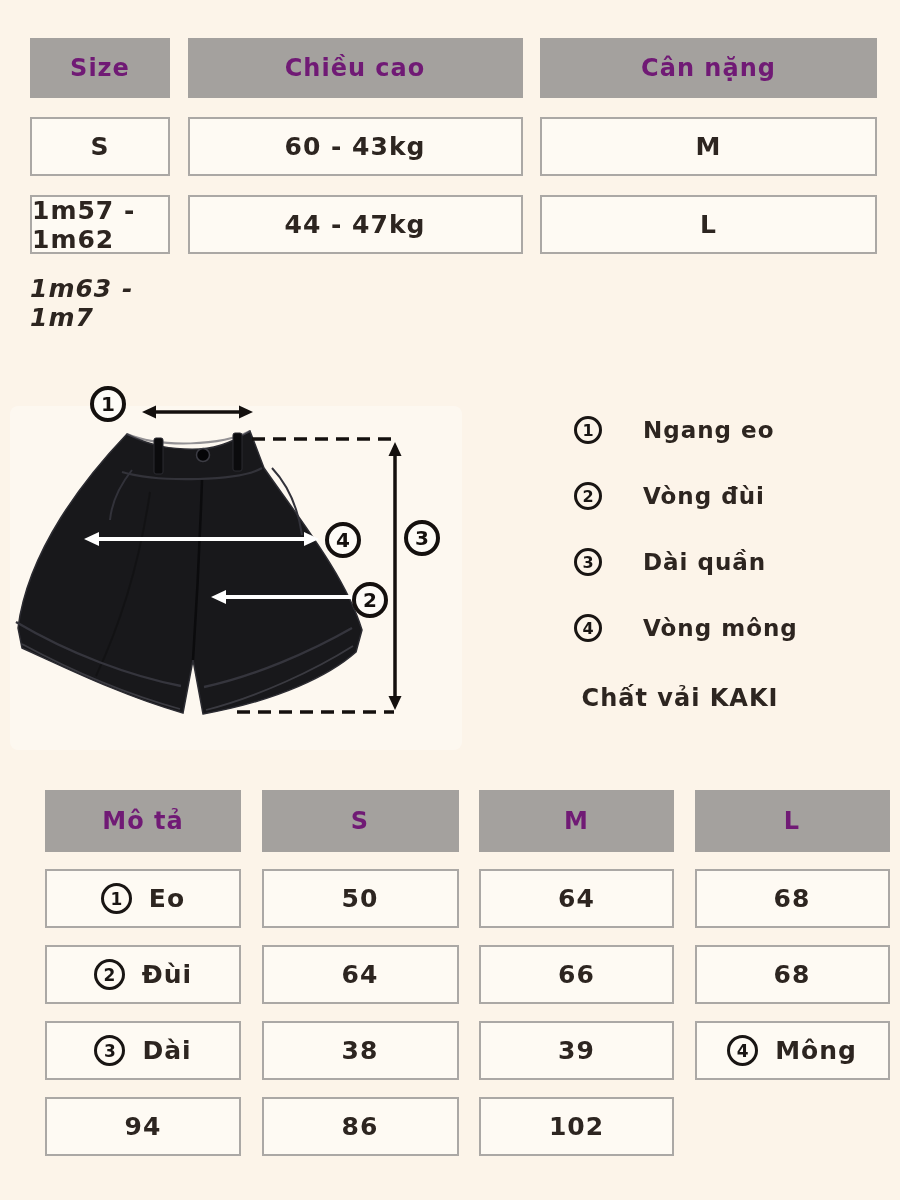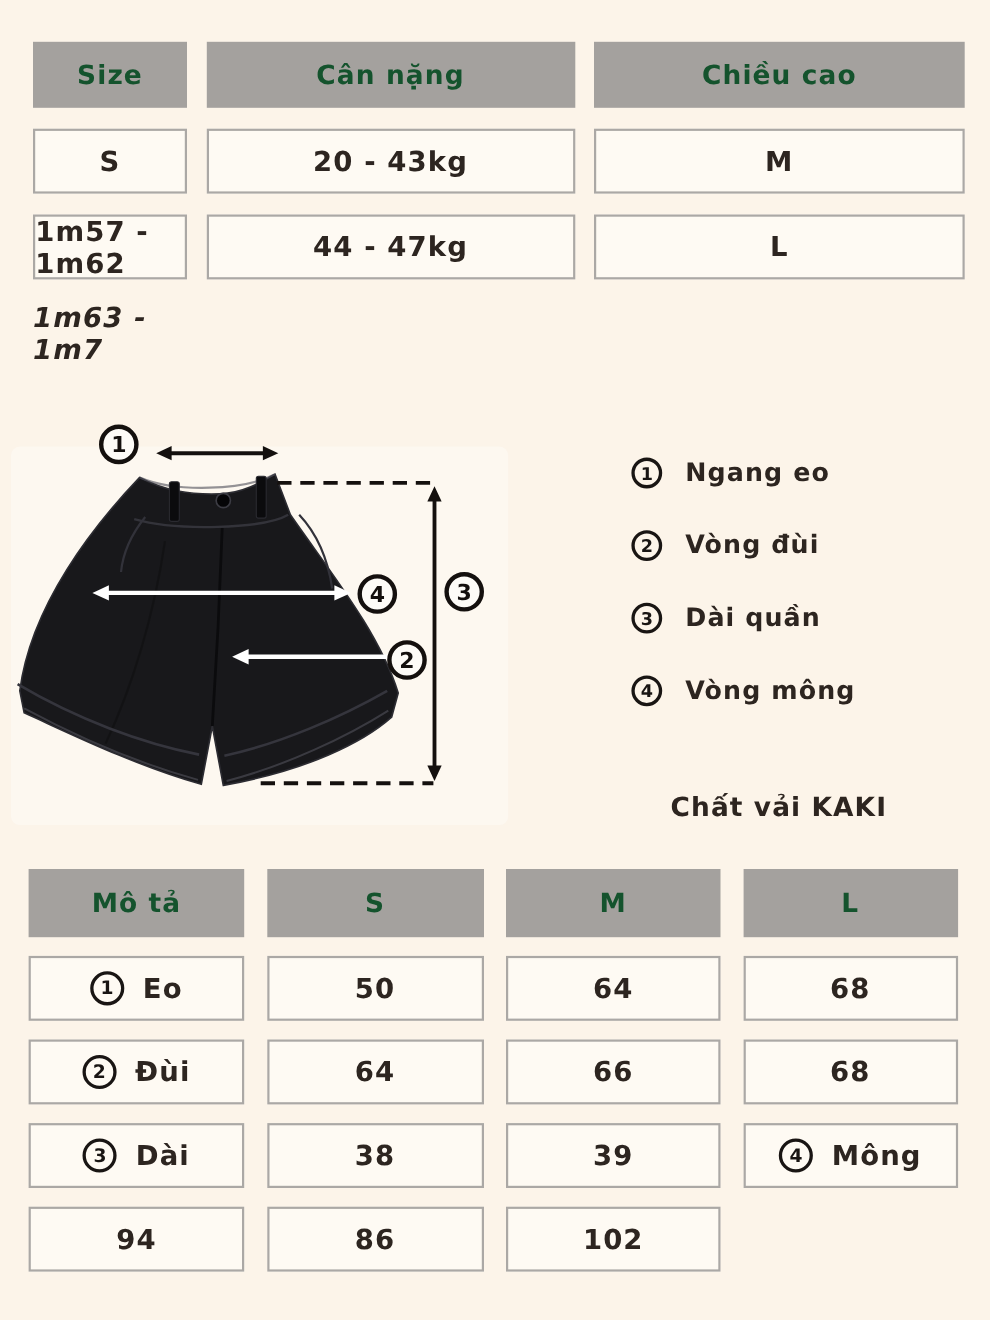--- a/index.html
+++ b/index.html
@@ -12,38 +12,38 @@
     overflow: hidden;
   }
   .abs { position: absolute; }
 
   
   .grid-table { display: grid; }
   .hcell {
     background: #A4A19E;
     display: flex; align-items: center; justify-content: center;
     font-weight: bold; font-size: 24px; letter-spacing: 1px;
-    color: #14532d;
+    color: #701a75;
   }
   .cell {
     background: #FEFAF3;
     border: 2px solid #ABA8A5;
     display: flex; align-items: center; justify-content: center;
     font-weight: bold; font-size: 25px; letter-spacing: 1px;
   }
   .cell.no-box { background: transparent; border: none; font-style: italic; }
 
   #size-table {
     left: 30px; top: 38px; width: 847px; height: 294px;
     grid-template-columns: 140px 335px 337px;
     grid-template-rows: 60px 59px 59px 59px;
     column-gap: 17.5px; row-gap: 19px;
   }
   #measure-table {
-    left: 26px; top: 790px; width: 845px; height: 368px;
+    left: 45px; top: 790px; width: 845px; height: 368px;
     grid-template-columns: 196px 197px 195px 195px;
     grid-template-rows: 62px 59px 59px 59px 59px;
     column-gap: 20.5px; row-gap: 17px;
   }
   .desc-cell { justify-content: center; gap: 17px; }
   .circ-num {
     width: 31px; height: 31px; border-radius: 50%;
     border: 3px solid #191513; color: #191513;
     display: flex; align-items: center; justify-content: center;
     font-weight: bold; font-size: 17px; letter-spacing: 0;
@@ -54,47 +54,46 @@
   #legend { left: 560px; top: 397px; width: 330px; }
   .legend-item { display: flex; align-items: center; height: 66px; }
   .legend-badge {
     width: 28px; height: 28px; border-radius: 50%;
     border: 3.5px solid #191513; color: #191513;
     display: flex; align-items: center; justify-content: center;
     font-weight: bold; font-size: 16px;
     margin-left: 14px; flex: 0 0 auto;
   }
   .legend-label {
-    margin-left: 21px; font-weight: bold; font-size: 23px;
+    margin-left: 41px; font-weight: bold; font-size: 23px;
     letter-spacing: 1px; white-space: nowrap;
   }
   #fabric-note {
-    left: 588px; top: 684px; width: 240px;
+    left: 560px; top: 684px; width: 240px;
     text-align: center; font-weight: bold; font-size: 24px;
     letter-spacing: 1px;
-    margin-top: 36px;
   }
 
   
   #diagram { left: 0; top: 380px; }
   .marker-text {
     font-family: "DejaVu Sans", "Liberation Sans", sans-serif;
     font-weight: bold; font-size: 20px; fill: #14100e;
   }
 </style>
 </head>
 <body>
 
 <div id="size-table" class="abs grid-table">
   <div class="hcell">Size</div>
+  <div class="hcell">Chiều cao</div>
   <div class="hcell">Cân nặng</div>
-  <div class="hcell">Chiều cao</div>
 
   <div class="cell">S</div>
-  <div class="cell">20 - 43kg</div>
+  <div class="cell">60 - 43kg</div>
 
   <div class="cell">M</div>
   <div class="cell">1m57 - 1m62</div>
   <div class="cell">44 - 47kg</div>
 
   <div class="cell">L</div>
   <div class="cell no-box">1m63 - 1m7</div>
 </div>
 
 <svg id="diagram" class="abs" width="560" height="380" viewBox="0 0 560 380">

